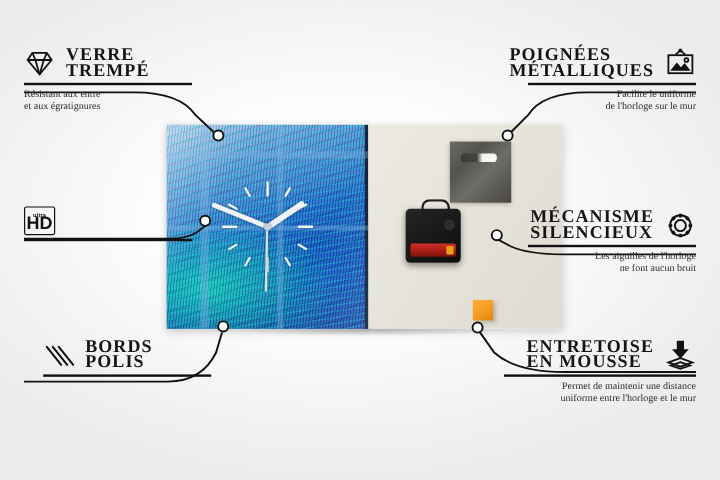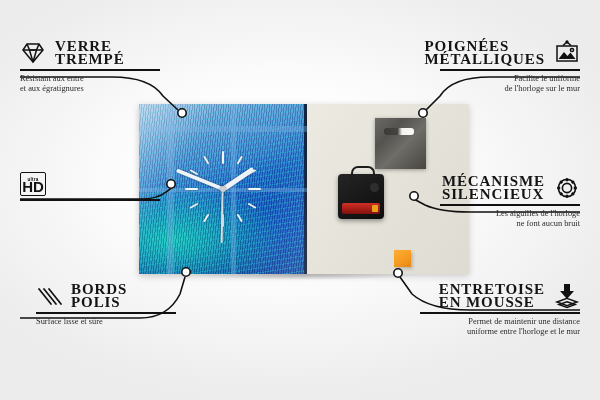--- a/index.html
+++ b/index.html
@@ -220,21 +220,20 @@
           <path d="M3 6 L15 21"></path>
               <path d="M8 6 L20 21"></path>
               <path d="M13 6 L25 21"></path>
         </g>
           </svg>
       </span>
       <span class="co-title">BORDS
 POLIS</span>
     </div>
     <div class="rule" style="width:140px;"></div>
-    <div class="co-desc">Surface lisse et sûre</div>
   </div>
 
   <div class="callout right" style="left:440px;top:40px;width:140px;">
     <div class="co-head">
       <span class="co-title">POIGNÉES
 MÉTALLIQUES</span>
       <span class="ico">
         <svg viewBox="0 0 26 26">
             <g fill="none" stroke="#111" stroke-width="1.5">
           <path d="M9 5.5 L13 2 L17 5.5"></path>

